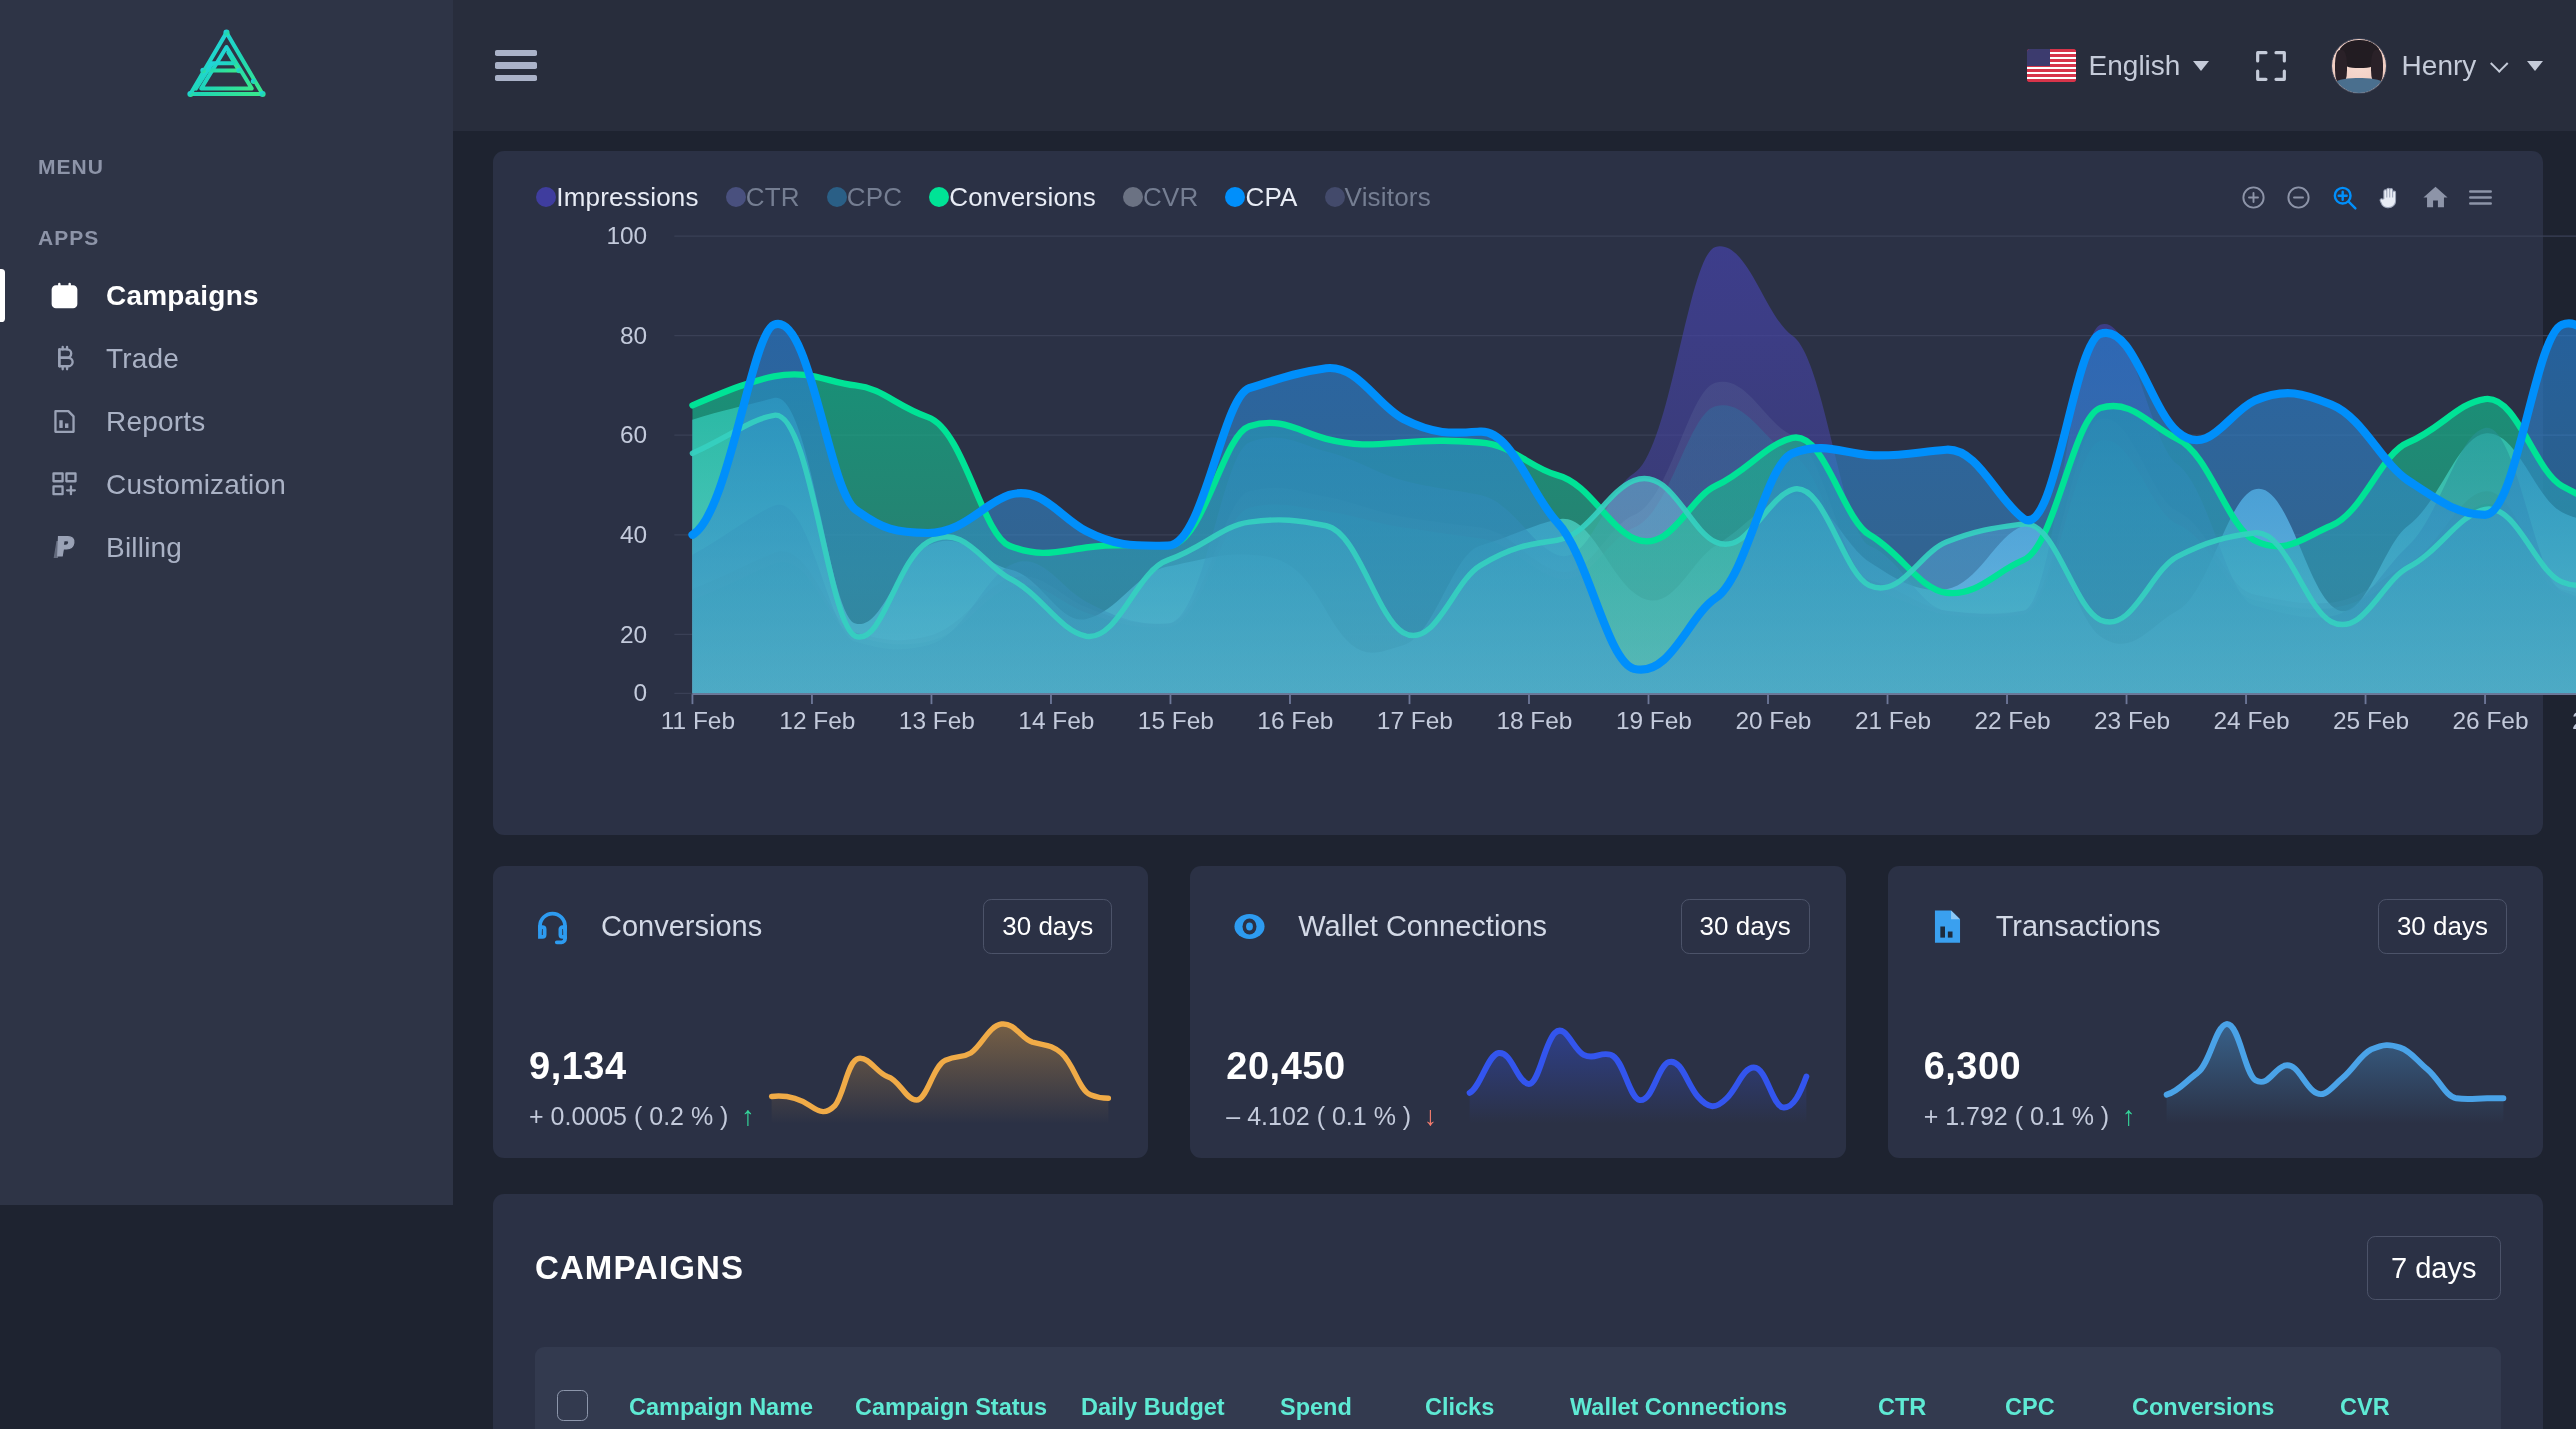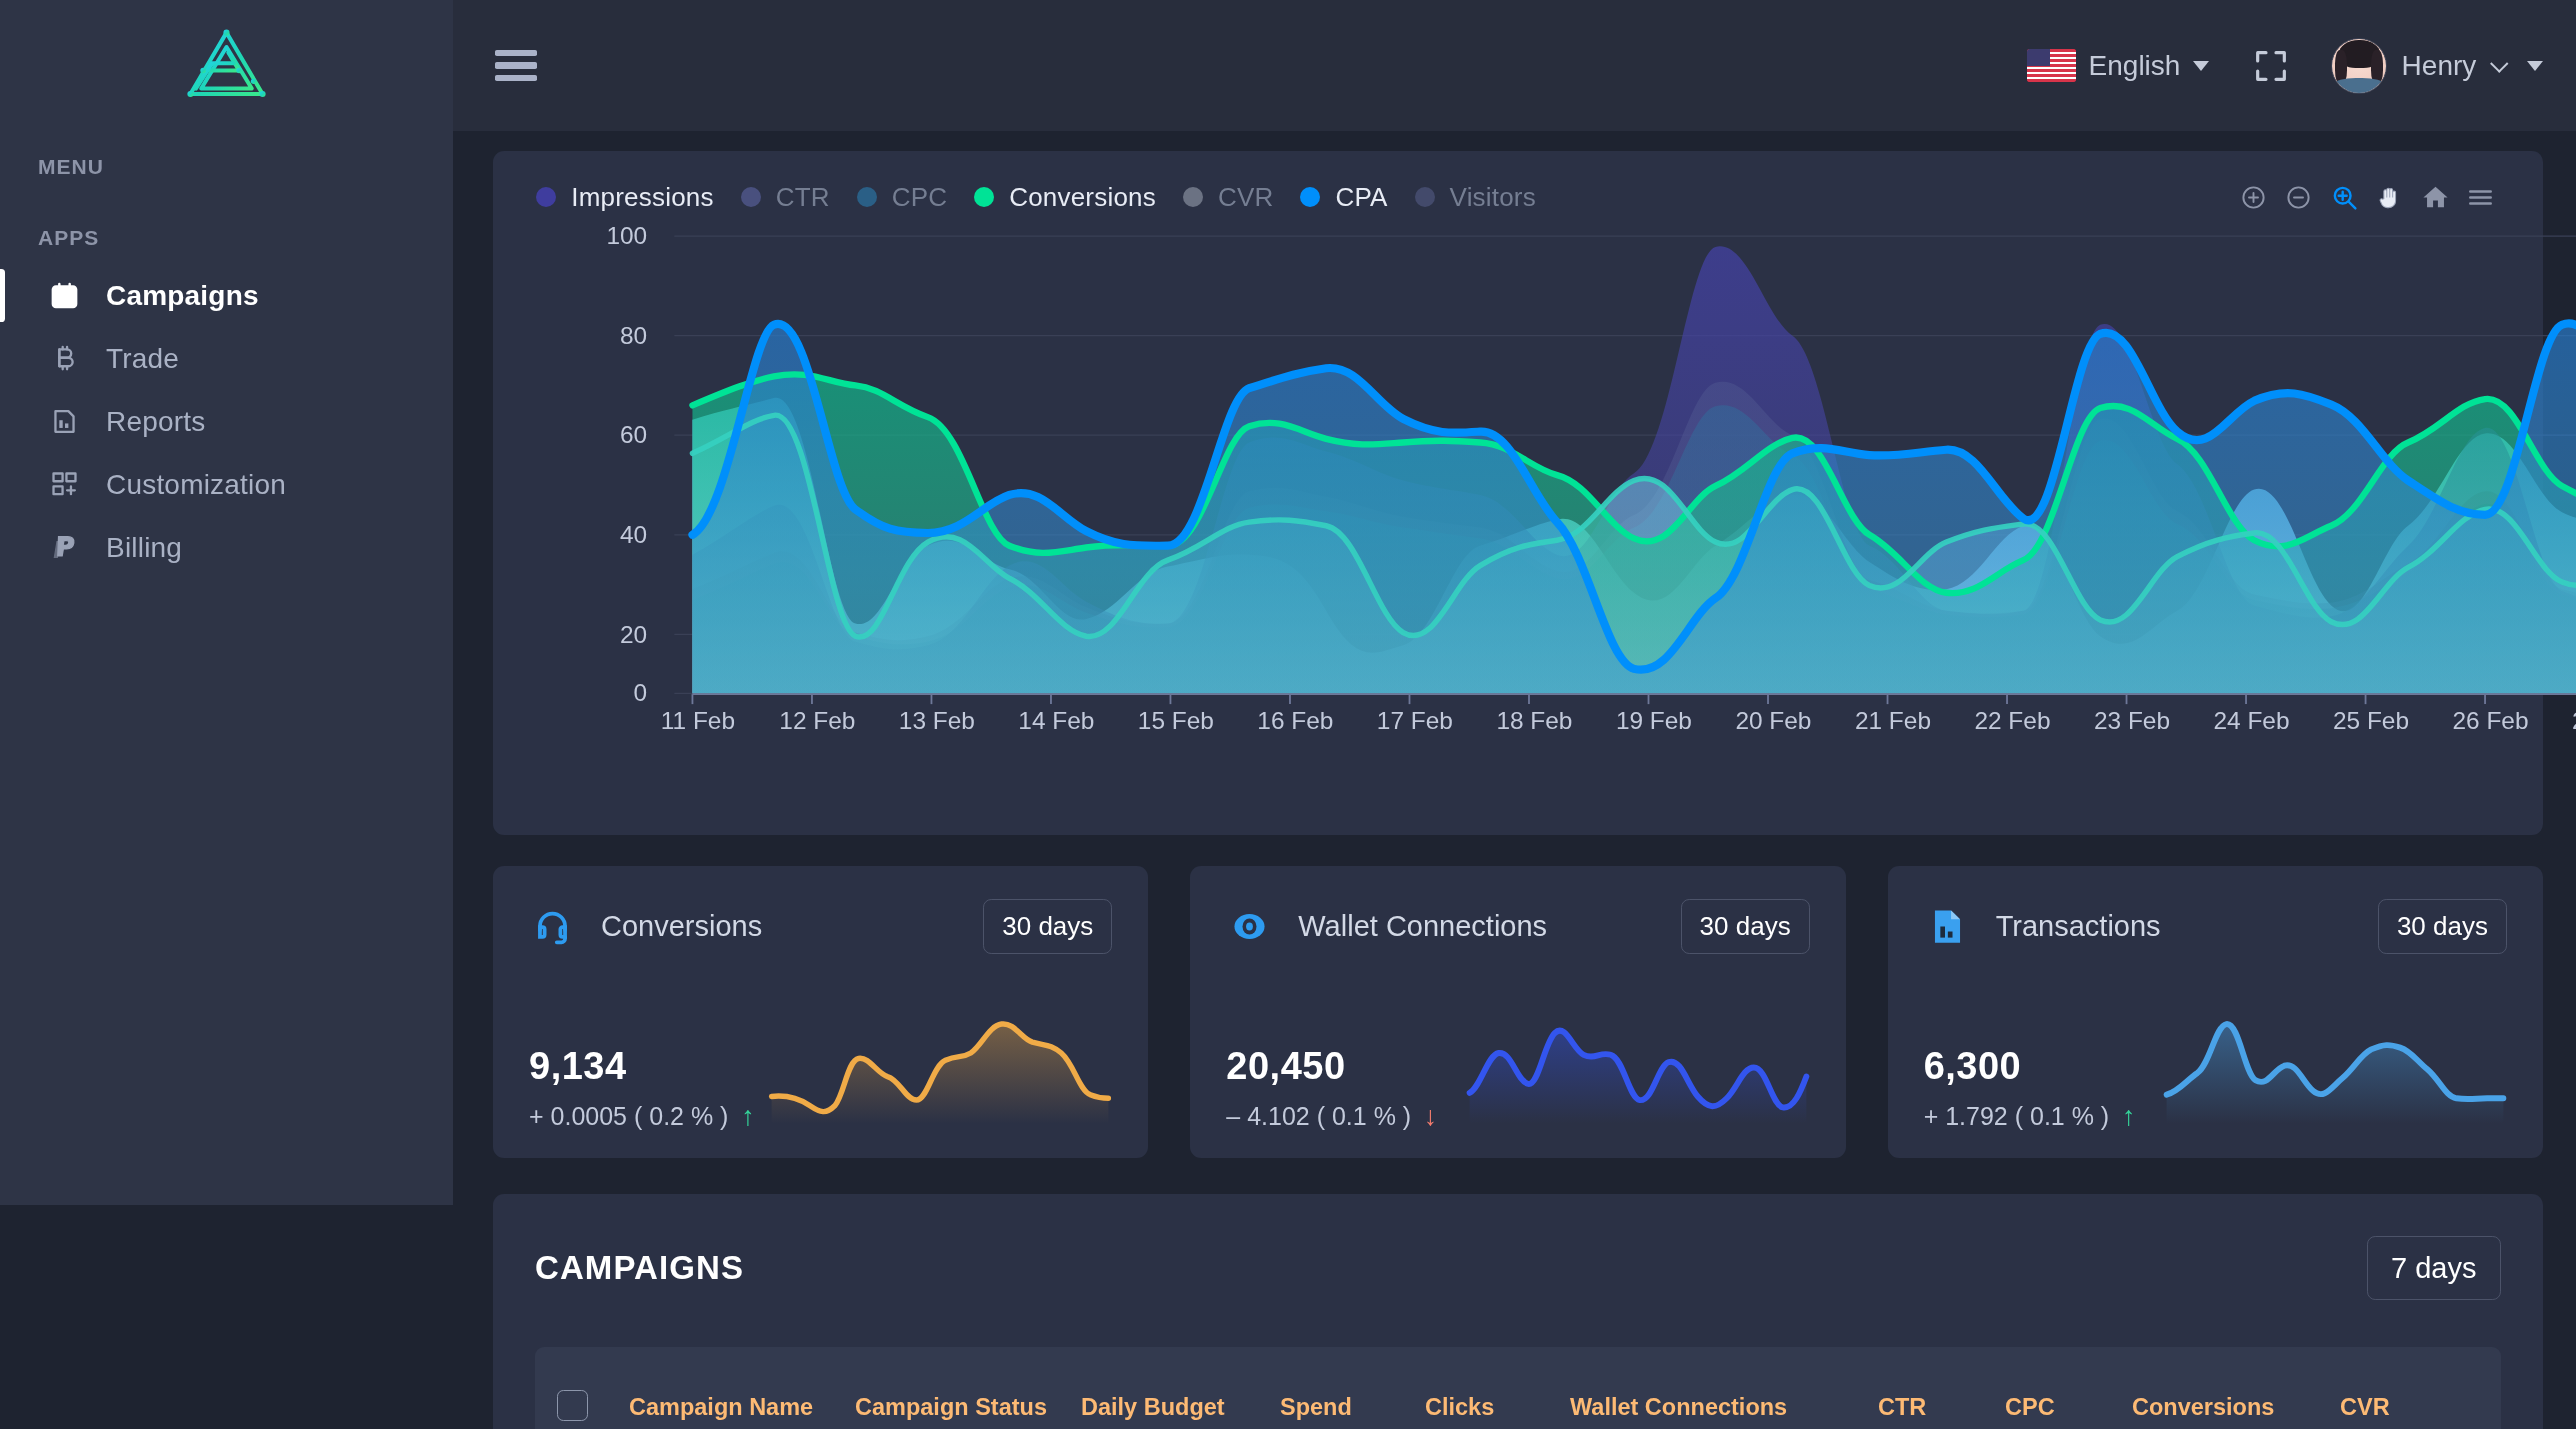--- a/index.html
+++ b/index.html
@@ -164,21 +164,21 @@
     background: #2b3145;
     border-radius: 11px;
   }
 
   
   .chart-panel { padding: 23.5px 27px 16.3px 27px; height: 684px; position: relative; }
   .chart-head {
     display: flex; align-items: center; padding: 7.2px 14.5px 0 16.3px;
   }
   .legend { display: flex; align-items: center; gap: 27px; }
-  .legend-item { display: flex; align-items: center; gap: 15px; cursor: pointer; }
+  .legend-item { display: flex; align-items: center; gap: 0; cursor: pointer; }
   .legend-dot { width: 20px; height: 20px; border-radius: 50%; flex: 0 0 20px; }
   .legend-label { font-size: 26px; letter-spacing: 0.2px; }
   .legend-item.on .legend-label { color: #e8ecf5; }
   .legend-item.off .legend-label { color: #757e92; }
   .chart-tools { margin-left: auto; display: flex; align-items: center; gap: 14.5px; padding-right: 5.4px; }
   .chart-tools .tool { cursor: pointer; width: 31px; height: 31px; display:flex; align-items:center; justify-content:center; }
 
   .plot-wrap { position: relative; margin-top: 14.5px; height: 562px; }
   .plot-wrap svg { display: block; }
 
@@ -222,21 +222,21 @@
   .table-head {
     margin-top: 47px;
     background: #333a4f;
     border-radius: 9px 9px 0 0;
     display: flex;
     align-items: flex-end;
     height: 83px;
     padding: 0 22px 9px 22px;
   }
   .th {
-    color: #fdba74; font-size: 23.5px; font-weight: bold;
+    color: #5eead4; font-size: 23.5px; font-weight: bold;
     white-space: nowrap;
   }
   .th-check { flex: 0 0 72px; display:flex; align-items:flex-end; }
   .checkbox {
     width: 31px; height: 31px; border: 1.8px solid #8d96ab; border-radius: 6.3px;
     cursor: pointer;
   }
 </style>
 </head>
 <body>

